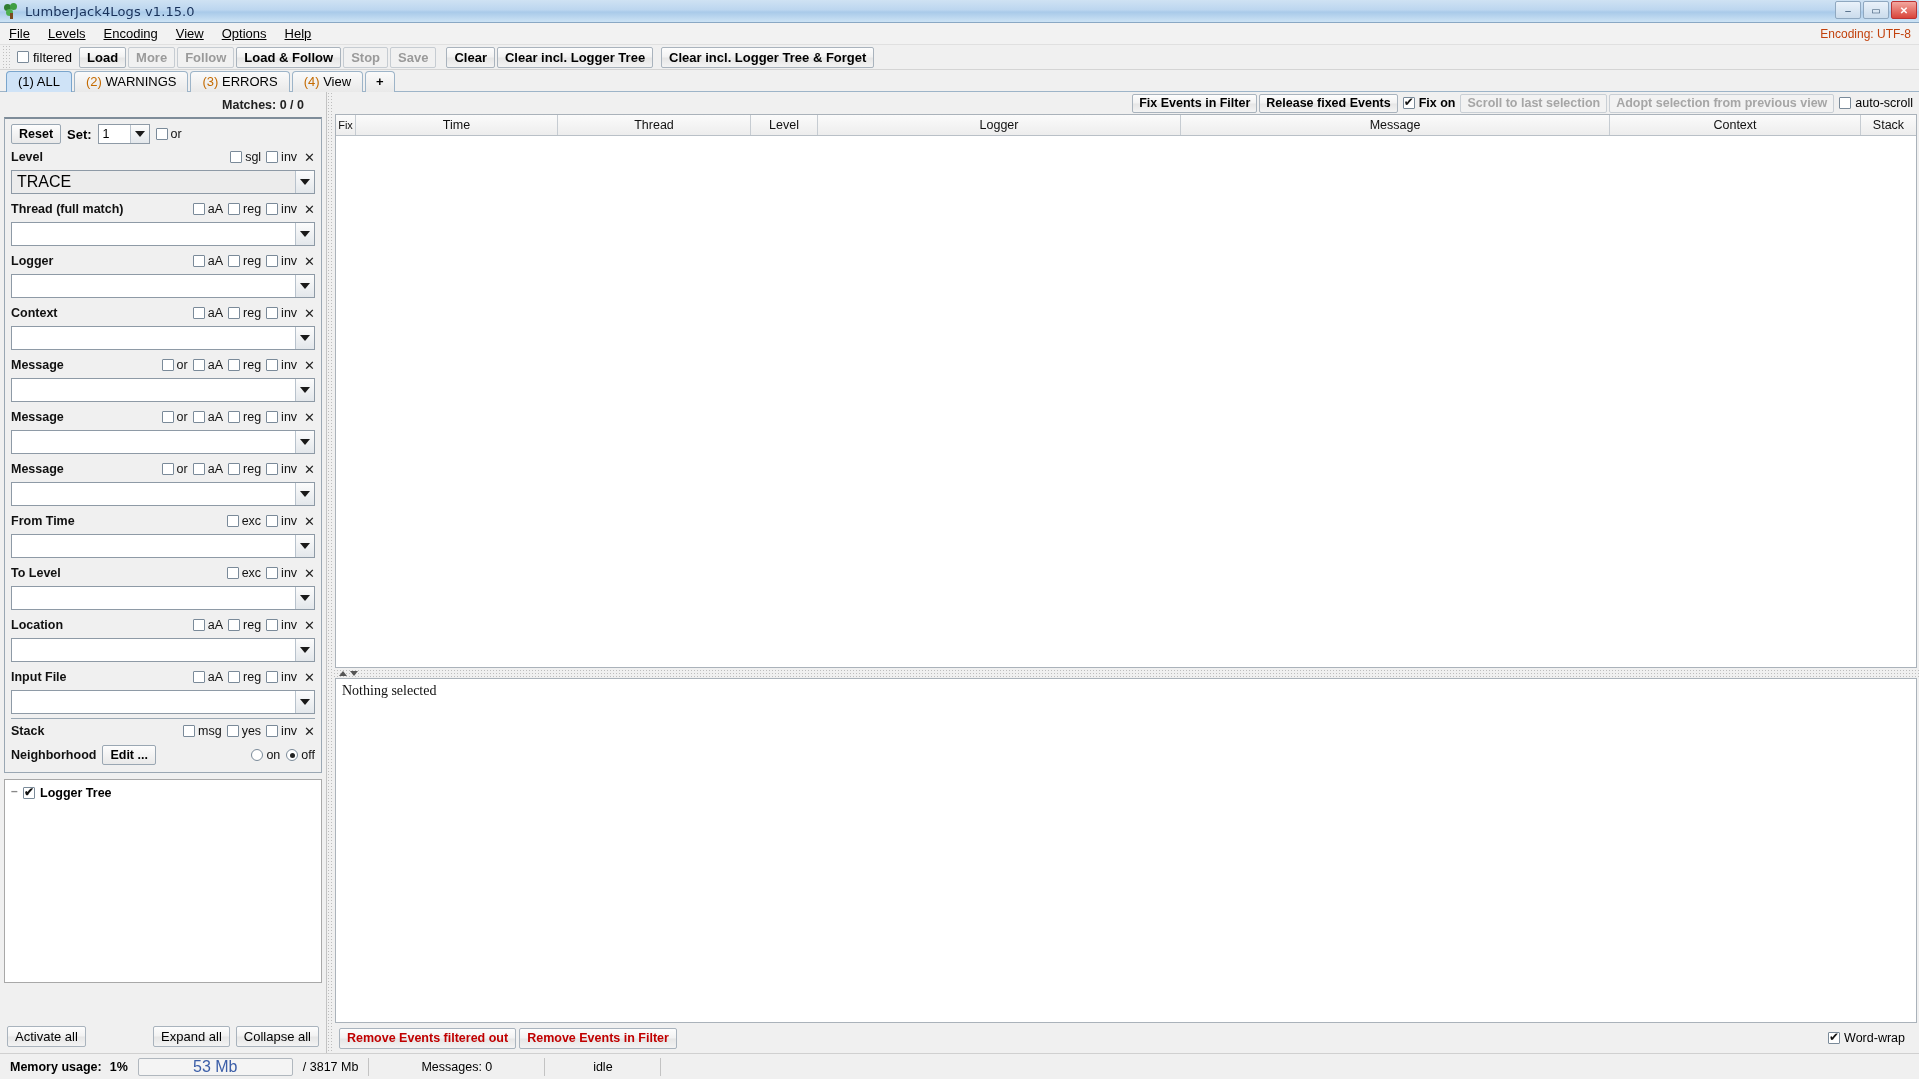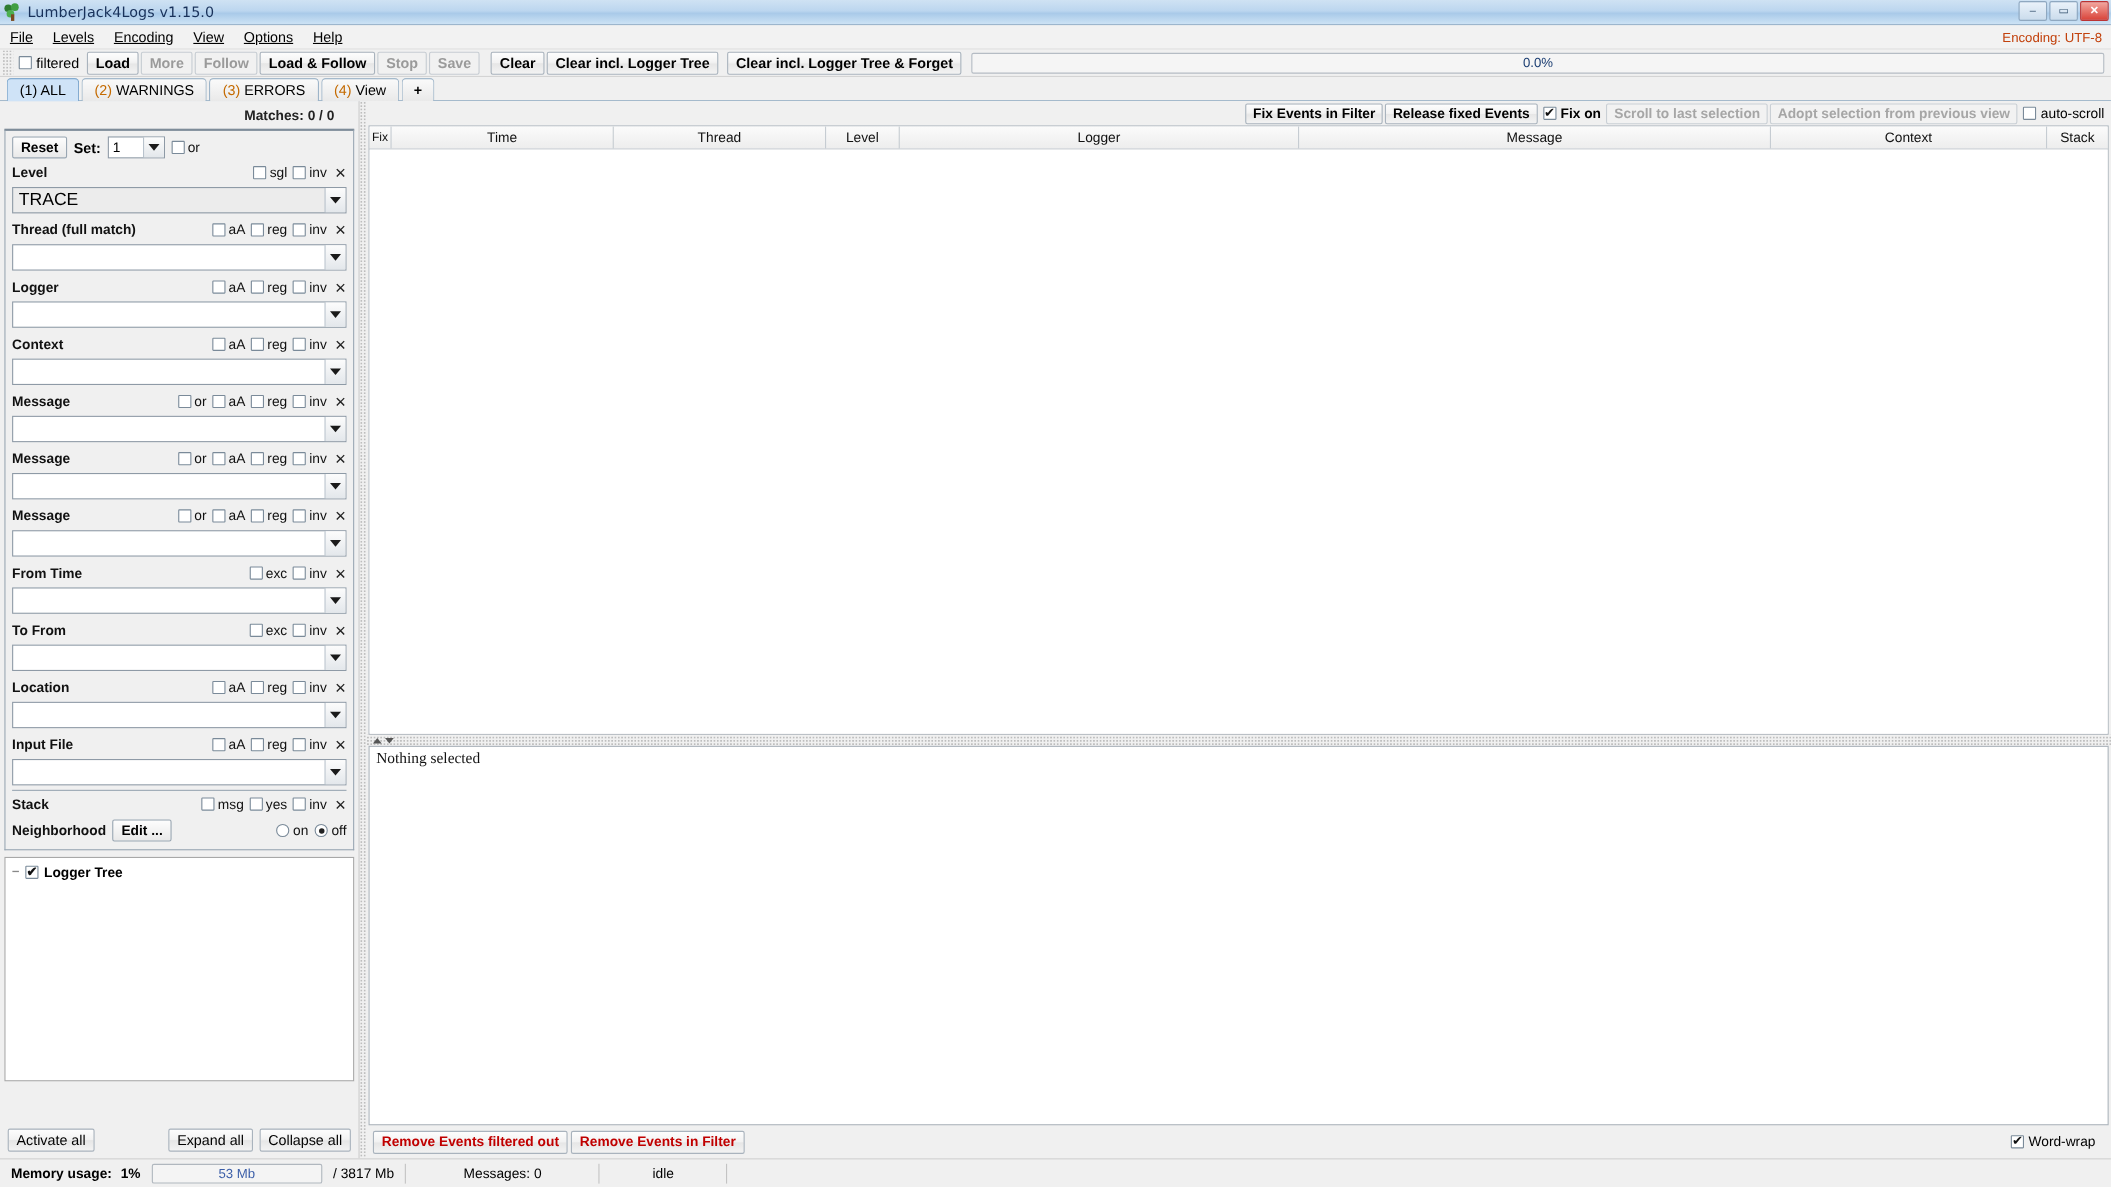--- a/index.html
+++ b/index.html
@@ -145,21 +145,21 @@
              line-height:15px; cursor:default;}
   .bottom-bar .sp { flex:1; }
   .ww { display:flex; align-items:center; gap:4px; font-size:12.5px; margin-right:8px;}
 
   
   .statusbar { height:26px; flex:0 0 26px; display:flex; align-items:center; background:#f0f0f0;
                border-top:1px solid #d0d0d0; font-size:12.5px; }
   .sb-cell { display:flex; align-items:center; height:100%; padding:0 10px; }
   .sb-div { width:1px; height:18px; background:#c3c3c3; }
   .mem-bar { width:155px; height:18px; border:1px solid #b0b7be; background:#f4f4f4; display:flex;
-             align-items:center; justify-content:center; color:#3b5ea8; font-size:12px; border-radius:2px;}
+             align-items:center; justify-content:center; color:#3b5ea8; font-size:16px; border-radius:2px;}
   .vsplit { width:6px; background:#f0f0f0; display:flex; flex-direction:column; align-items:center;
             justify-content:center; gap:2px;
             background-image: radial-gradient(#bdbdbd 1px, transparent 1px); background-size:3px 3px;}
 </style>
 </head>
 <body>
 
 <div class="app">
 
   <div class="titlebar">
@@ -197,23 +197,20 @@
     <div class="btn disabled">More</div>
     <div class="btn disabled">Follow</div>
     <div class="btn">Load &amp; Follow</div>
     <div class="btn disabled">Stop</div>
     <div class="btn disabled">Save</div>
     <div style="width:8px"></div>
     <div class="btn">Clear</div>
     <div class="btn">Clear incl. Logger Tree</div>
     <div style="width:6px"></div>
     <div class="btn">Clear incl. Logger Tree &amp; Forget</div>
-    <div class="progress">
-      <span class="pv">0.0%</span>
-    </div>
   </div>
 
   <div class="tabbar">
     <div class="tab active">
       <span class="tnum">(1)</span>
       <span>ALL</span>
     </div>
     <div class="tab">
       <span class="tnum">(2)</span>
       <span>WARNINGS</span>
@@ -433,21 +430,21 @@
           <span class="xmark">✕</span>
         </div>
         <div class="combo">
           <span class="ctext"></span>
           <span class="carrow">
               <i class="tri"></i>
             </span>
         </div>
 
         <div class="row-tools">
-          <span class="ftitle">To From</span>
+          <span class="ftitle">To Level</span>
           <label class="chk">
               <span class="cb"></span>
               <span>exc</span>
             </label>
           <label class="chk">
               <span class="cb"></span>
               <span>inv</span>
             </label>
           <span class="xmark">✕</span>
         </div>

